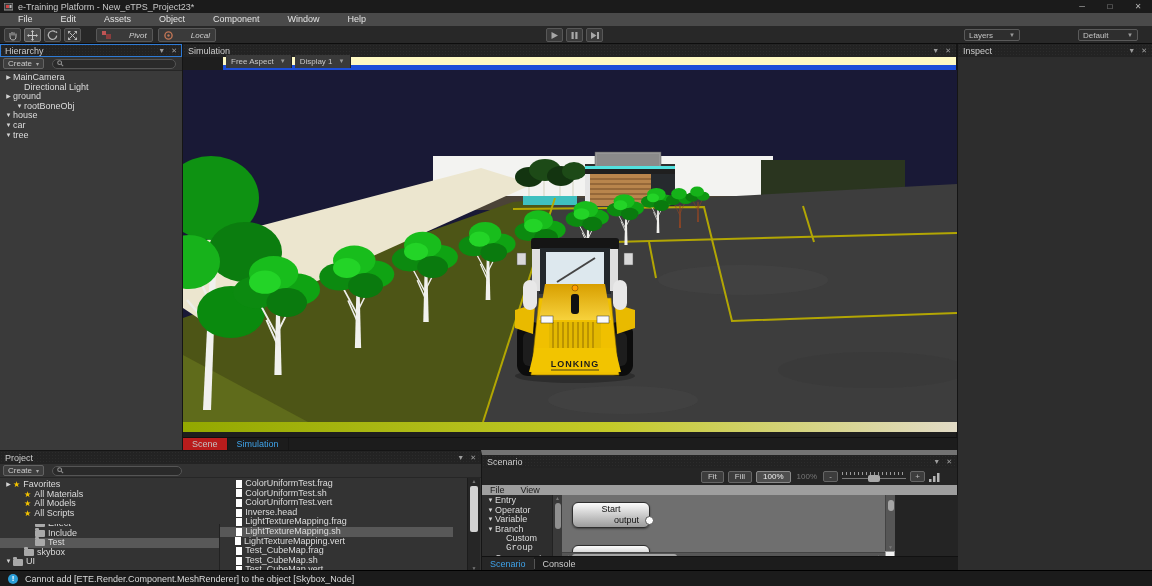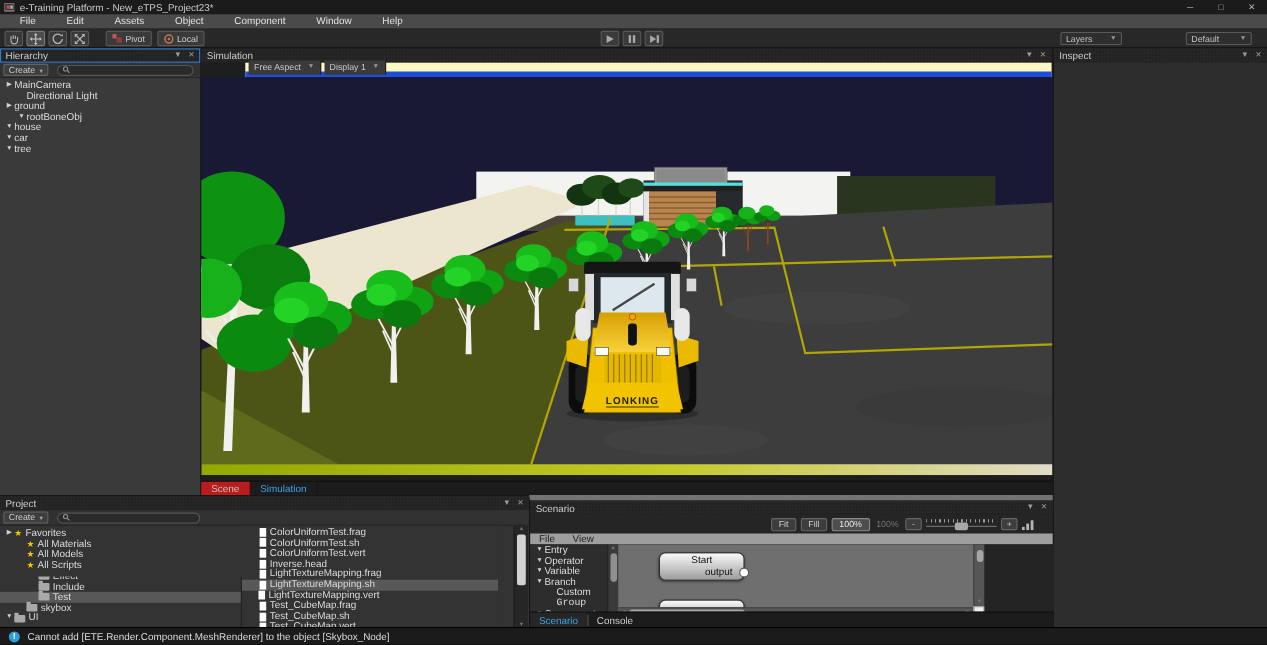--- a/index.html
+++ b/index.html
@@ -19,22 +19,22 @@
            display:flex;align-items:center;font-size:9px;color:#e2e2e2;padding-left:4px;}
   .menu-item{padding:0 14px;line-height:13px;}
 
   
   .toolbar{position:absolute;left:0;top:26px;width:1152px;height:18px;background:#282828;border-bottom:1px solid #0d0d0d;}
   .toolgrp{position:absolute;left:4px;top:2px;display:flex;gap:3px;}
   .toolbtn{width:17px;height:14px;background:#3a3a3a;border:1px solid #585858;border-radius:2px;
            display:flex;align-items:center;justify-content:center;}
   .toolbtn.active{background:#4d4d4d;border-color:#787878;}
   .pivgrp{position:absolute;left:96px;top:2px;display:flex;gap:5px;}
-  .pivbtn{height:14px;display:flex;align-items:center;gap:3px;background:#3a3a3a;border:1px solid #585858;
-          border-radius:2px;font-size:8px;color:#cfcfcf;padding:4px 5px;}
+  .pivbtn{height:14px;display:flex;align-items:center;gap:18px;background:#3a3a3a;border:1px solid #585858;
+          border-radius:2px;font-size:8px;color:#cfcfcf;padding:4px 5px;font-style:italic;}
   .playgrp{position:absolute;left:546px;top:2px;display:flex;gap:3px;}
   .playbtn{width:17px;height:14px;background:#3a3a3a;border:1px solid #585858;border-radius:2px;
            display:flex;align-items:center;justify-content:center;}
   .dd{position:absolute;top:3px;height:12px;background:#2e2e2e;border:1px solid #5a5a5a;border-radius:2px;
       display:flex;align-items:center;justify-content:space-between;padding:0 4px;font-size:8px;color:#c2c2c2;}
   .dd .caret{font-size:6px;color:#9a9a9a;margin-left:6px;}
   .dd.layers{right:132px;width:56px;}
   .dd.layer-default{right:14px;width:60px;}
 
   
@@ -105,21 +105,21 @@
   .zslider .rail{position:absolute;left:0;top:7px;width:100%;height:1px;background:#777;}
   .zslider .knob{position:absolute;left:26px;top:4px;width:12px;height:7px;background:#a8a8a8;border-radius:2px;}
   .scmenu{height:10px;background:#9e9e9e;display:flex;align-items:center;font-size:9px;color:#1b1b1b;}
   .scmenu span{padding:0 8px;line-height:10px;}
   .scbody{position:absolute;left:0;top:40px;width:476px;height:66px;background:#262626;}
   .sctree{position:absolute;left:0;top:0;width:70px;height:66px;background:#2d2d2d;overflow:hidden;padding-top:1px;}
   .sctscroll{position:absolute;left:70px;top:0;width:10px;height:66px;background:#3a3a3a;border-left:1px solid #222;}
   .sctscroll .thumb{position:absolute;left:2px;top:8px;width:6px;height:26px;background:#8f8f8f;border-radius:3px;}
   .sccanvas{position:absolute;left:80px;top:0;width:323px;height:66px;background:#6f6f6f;overflow:hidden;}
   .node{position:absolute;width:78px;border:1px solid #2e2e2e;border-radius:6px;
-        background:linear-gradient(#fbfbfb,#9c9c9c);box-shadow:0 1px 2px rgba(0,0,0,.4);margin-left:27px;}
+        background:linear-gradient(#fbfbfb,#9c9c9c);box-shadow:0 1px 2px rgba(0,0,0,.4);}
   .node .ntitle{font-size:9px;color:#111;text-align:center;line-height:12px;}
   .node .nport{position:relative;font-size:9px;color:#111;text-align:right;padding-right:10px;line-height:11px;}
   .nport .dot{position:absolute;right:-5px;top:1px;width:9px;height:9px;border-radius:50%;
               background:#fff;border:1px solid #555;}
   .hscroll{position:absolute;left:0;bottom:0;width:323px;height:9px;background:#565656;border-top:1px solid #444;}
   .hscroll .thumb{position:absolute;left:10px;top:1px;width:105px;height:6px;background:#a5a5a5;border-radius:3px;}
   .harr{position:absolute;top:0;font-size:6px;color:#8d8d8d;line-height:9px;}
   .vscroll{position:absolute;left:403px;top:0;width:10px;height:66px;background:#565656;border-left:1px solid #444;}
   .vscroll .thumb{position:absolute;left:2px;top:5px;width:6px;height:11px;background:#a5a5a5;border-radius:3px;}
   .corner{position:absolute;left:403px;top:56px;width:10px;height:10px;background:#f0f0f0;border:1px solid #999;}

